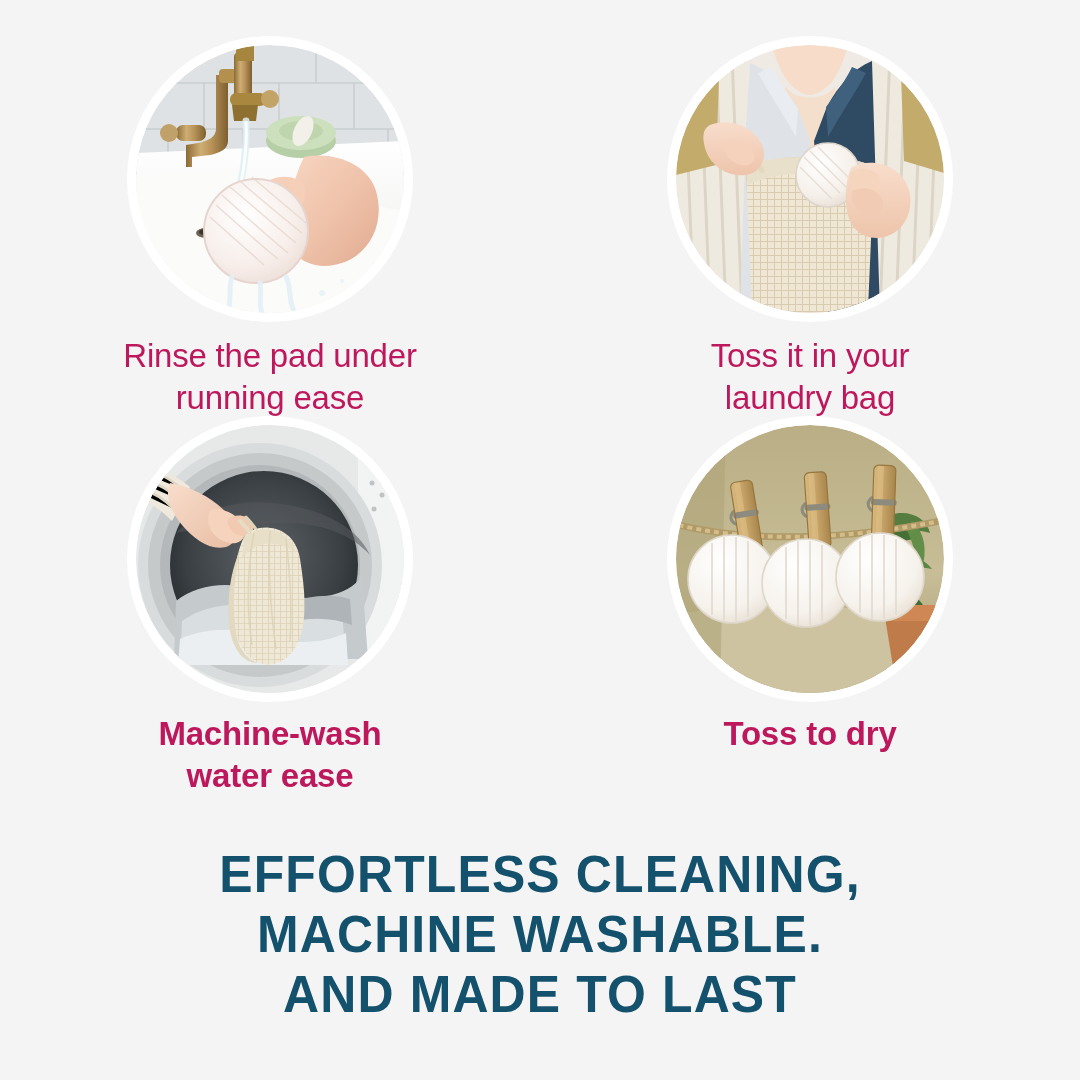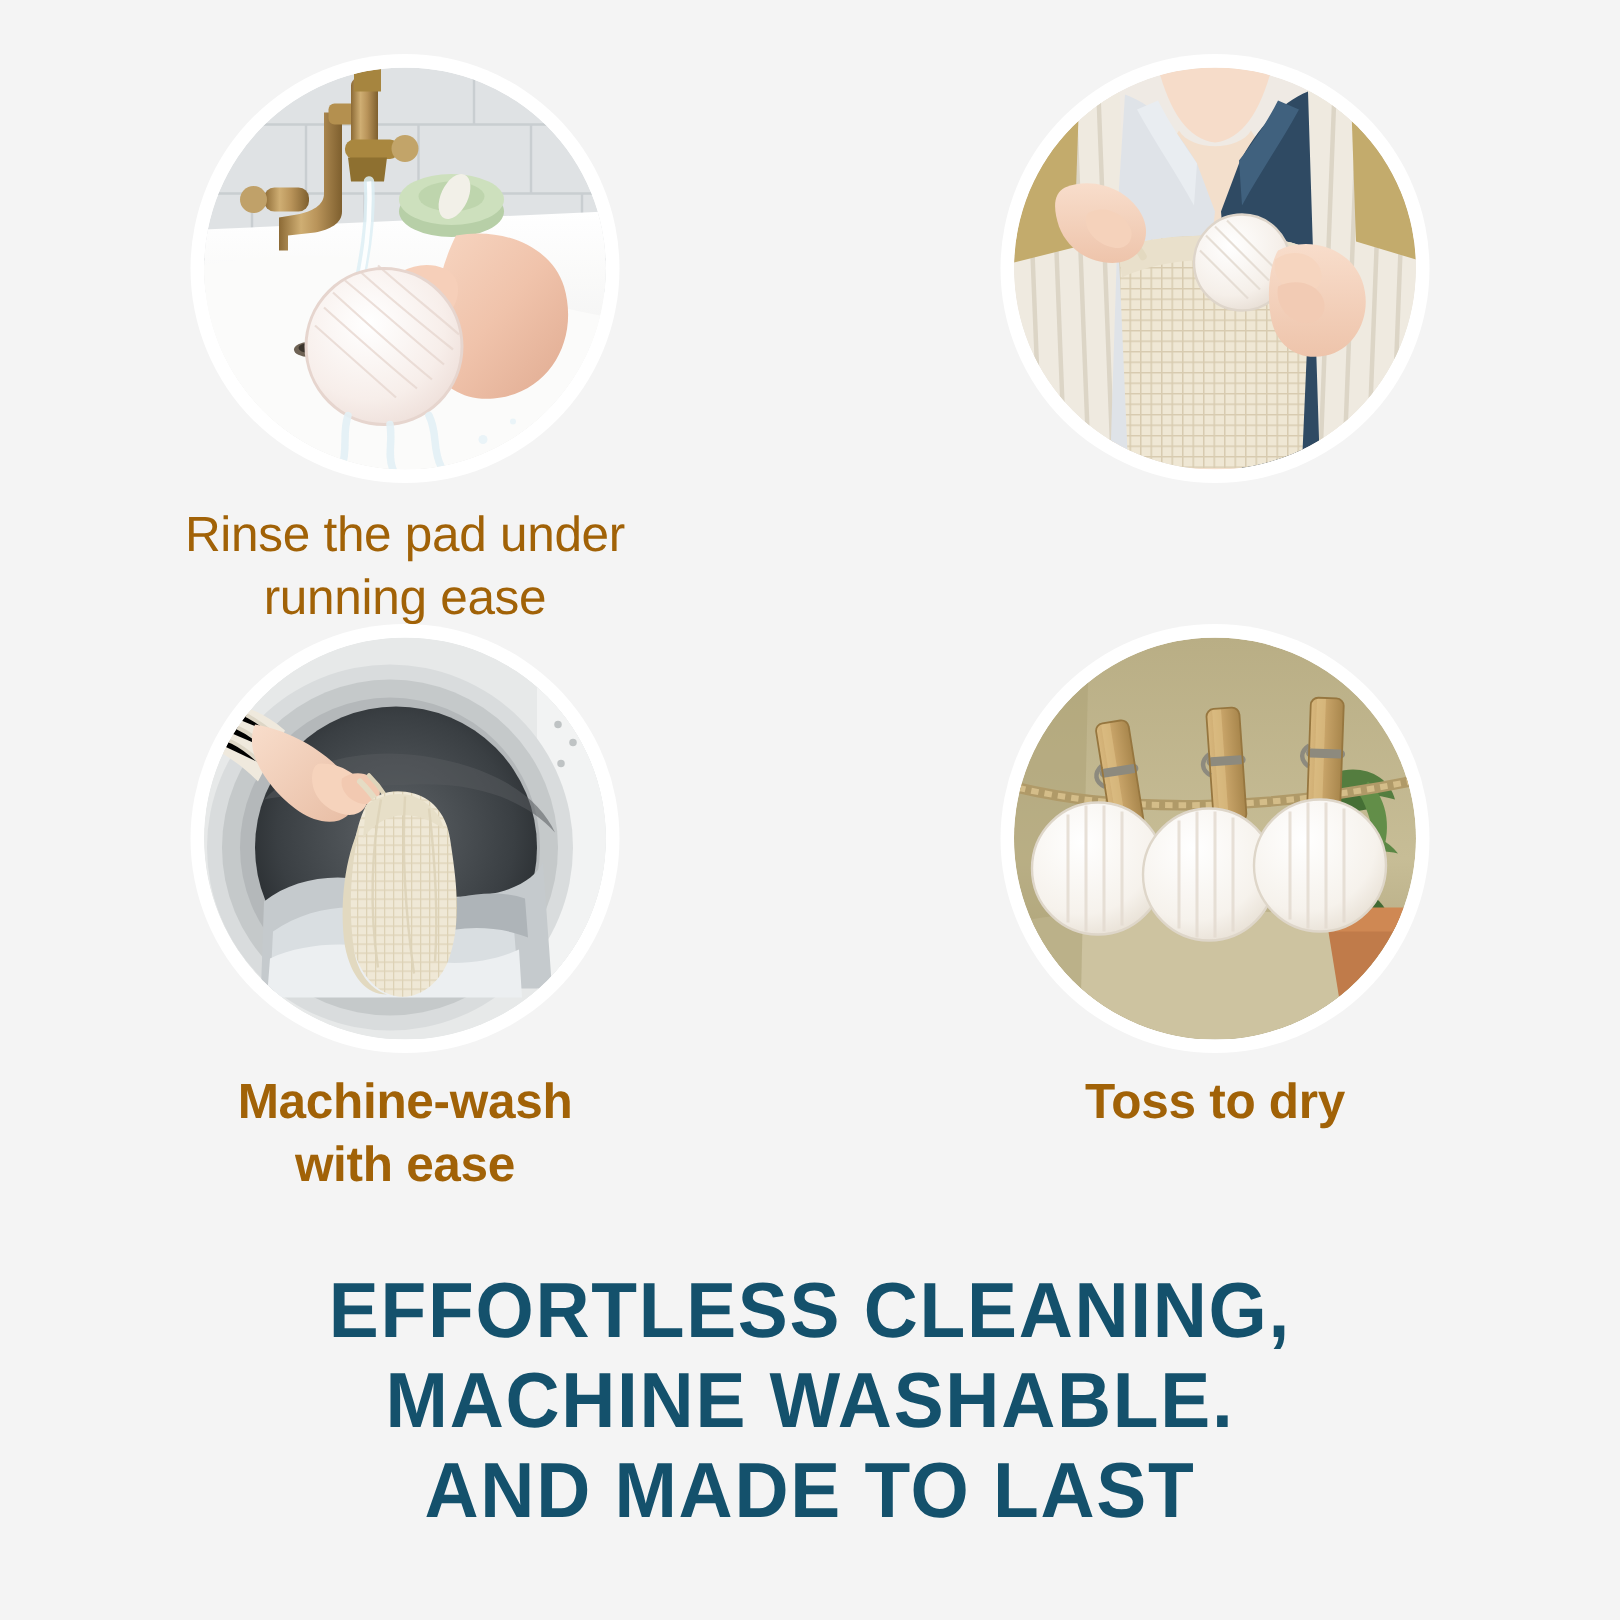--- a/index.html
+++ b/index.html
@@ -53,21 +53,21 @@
   .photo-circle svg { display: block; width: 268px; height: 268px; }
 
   .step-1 .photo-circle { margin-top: 45px; }
   .step-2 .photo-circle { margin-top: 45px; }
   .step-3 .photo-circle { margin-top: 25px; }
   .step-4 .photo-circle { margin-top: 25px; }
 
   .caption {
     margin-top: 22px;
     text-align: center;
-    color: #a16207;
+    color: #be185d;
     font-size: 33px;
     line-height: 1.28;
     font-weight: 500;
     letter-spacing: -0.2px;
     max-width: 420px;
     font-family: "Liberation Sans", sans-serif;
   }
   .step-3 .caption, .step-4 .caption { margin-top: 20px; font-weight: bold; }
 
   
@@ -263,20 +263,24 @@
               <path d="M142 102 C154 114 166 126 176 136"></path>
               <path d="M124 122 C134 132 146 144 156 154"></path>
             </g>
             <circle cx="152" cy="130" r="32" fill="none" stroke="#ded5ca" stroke-width="1.6"></circle>
 
             <path d="M176 122 C196 112 224 120 232 142 C240 164 228 188 208 192 C190 196 176 186 172 170 C168 154 170 132 176 122 Z" fill="url(#skin2)"></path>
             <path d="M174 128 C186 120 200 124 204 134 C208 144 200 152 190 150 C180 148 172 140 174 128 Z" fill="#f6d5bf"></path>
             <path d="M176 146 C188 140 202 144 206 154 C210 164 202 172 192 170 C182 168 174 158 176 146 Z" fill="#f2cbb4"></path>
           </g>
         </svg>
+      </div>
+      <div class="caption">
+        <span>Toss it in your</span><br>
+        <span>laundry bag</span>
       </div>
     </div>
 
     <div class="step step-3">
       <div class="photo-circle">
         <svg viewBox="0 0 268 268" xmlns="http://www.w3.org/2000/svg" aria-hidden="true">
           <defs>
             <clipPath id="c3">
                 <circle cx="134" cy="134" r="134"></circle>
               </clipPath>
@@ -338,21 +342,21 @@
               <path d="M118 108 C112 140 110 180 116 220"></path>
               <path d="M134 106 C132 142 134 182 140 224"></path>
               <path d="M150 114 C154 148 156 186 154 216"></path>
             </g>
             <path d="M104 126 C98 150 96 180 100 208 C102 222 110 234 122 238 C108 238 98 226 94 206 C90 178 94 146 104 126 Z" fill="#e2d9c0"></path>
           </g>
         </svg>
       </div>
       <div class="caption">
         <span>Machine-wash</span><br>
-        <span>with ease</span>
+        <span>water ease</span>
       </div>
     </div>
 
     <div class="step step-4">
       <div class="photo-circle">
         <svg viewBox="0 0 268 268" xmlns="http://www.w3.org/2000/svg" aria-hidden="true">
           <defs>
             <clipPath id="c4">
                 <circle cx="134" cy="134" r="134"></circle>
               </clipPath>

